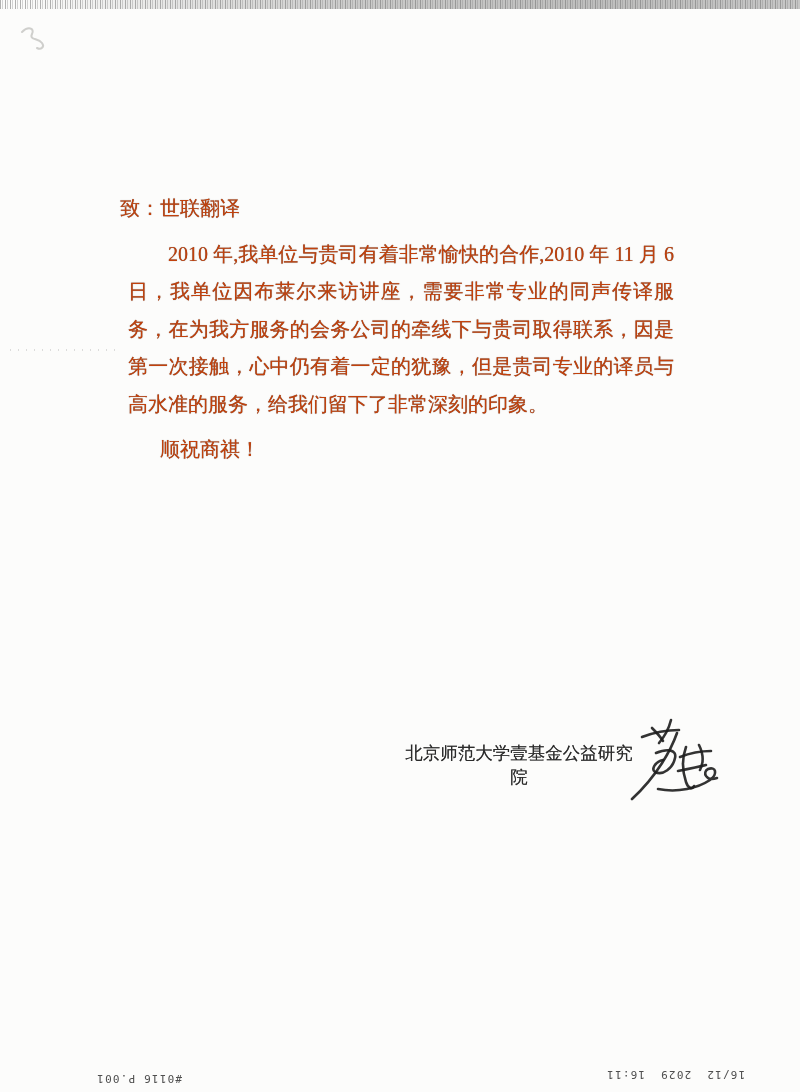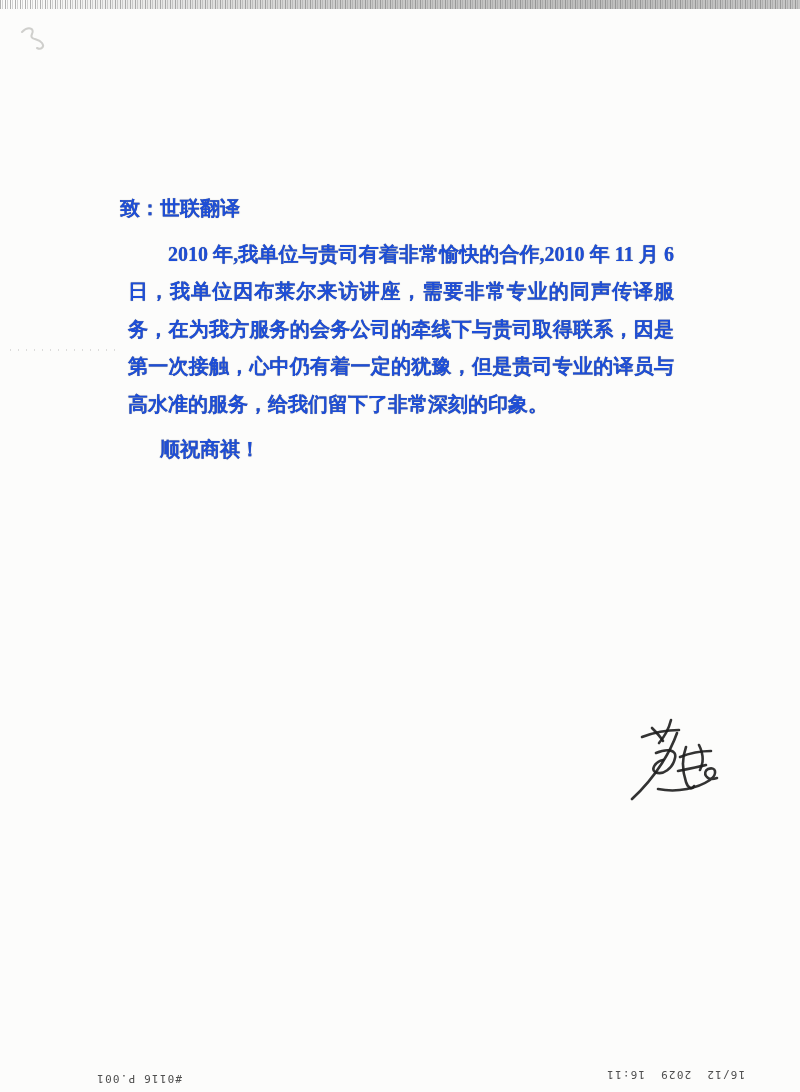--- a/index.html
+++ b/index.html
@@ -27,23 +27,22 @@
     opacity: .75;
   }
   .smudge { position: absolute; left: 14px; top: 18px; }
   .speck-row {
     position: absolute; left: 10px; top: 349px; width: 112px; height: 2px;
     background: repeating-linear-gradient(90deg, rgba(110,110,110,.45) 0 1px, transparent 1px 8px);
     opacity: .5; filter: blur(.3px);
   }
   .letter {
     position: absolute; left: 120px; top: 190px; width: 562px;
-    font-size: 20px; line-height: 37.5px; color: #1d4ed8;
+    font-size: 20px; line-height: 37.5px; color: #c2410c;
     text-shadow: 0 0 0.7px rgba(40,40,40,.75);
-    font-weight: bold;
   }
   .salutation { white-space: nowrap; }
   .para { margin: 8px; text-indent: 2em; text-align: justify; }
   .closing { margin-top: 2px; text-indent: 2em; }
   .sigblock {
     position: absolute; left: 398px; top: 741px; width: 242px;
     text-align: center; font-size: 17.5px; line-height: 24px; color: #2b2b2b;
     text-shadow: 0 0 0.6px rgba(40,40,40,.7);
   }
   .sig-date { margin-top: 20px; letter-spacing: 0.5px; }
@@ -77,20 +76,21 @@
 
   <div class="speck-row"></div>
 
   <div class="letter">
     <div class="salutation">致：世联翻译</div>
     <p class="para">2010 年,我单位与贵司有着非常愉快的合作,2010 年 11 月 6 日，我单位因布莱尔来访讲座，需要非常专业的同声传译服务，在为我方服务的会务公司的牵线下与贵司取得联系，因是第一次接触，心中仍有着一定的犹豫，但是贵司专业的译员与高水准的服务，给我们留下了非常深刻的印象。</p>
     <div class="closing">顺祝商祺！</div>
   </div>
 
   <div class="sigblock">
+    <div class="sig-org">北京师范大学壹基金公益研究院</div>
   </div>
 
   <svg class="signature" width="104" height="98" viewBox="0 0 104 98">
     <path d="M30,16 C34,20 38,24 41,29"></path>
     <path d="M49,8 C47,16 43,24 37,31"></path>
     <path d="M20,25 C33,20 45,18 57,18"></path>
     <path d="M55,21 C49,38 35,64 10,87"></path>
     <path d="M34,41 C46,36 55,38 53,46 C51,56 41,64 33,60 C29,57 33,50 41,48"></path>
     <path d="M64,35 C60,46 60,58 64,70 C66,76 70,78 72,74"></path>
     <path d="M77,33 C81,41 82,50 78,58"></path>

